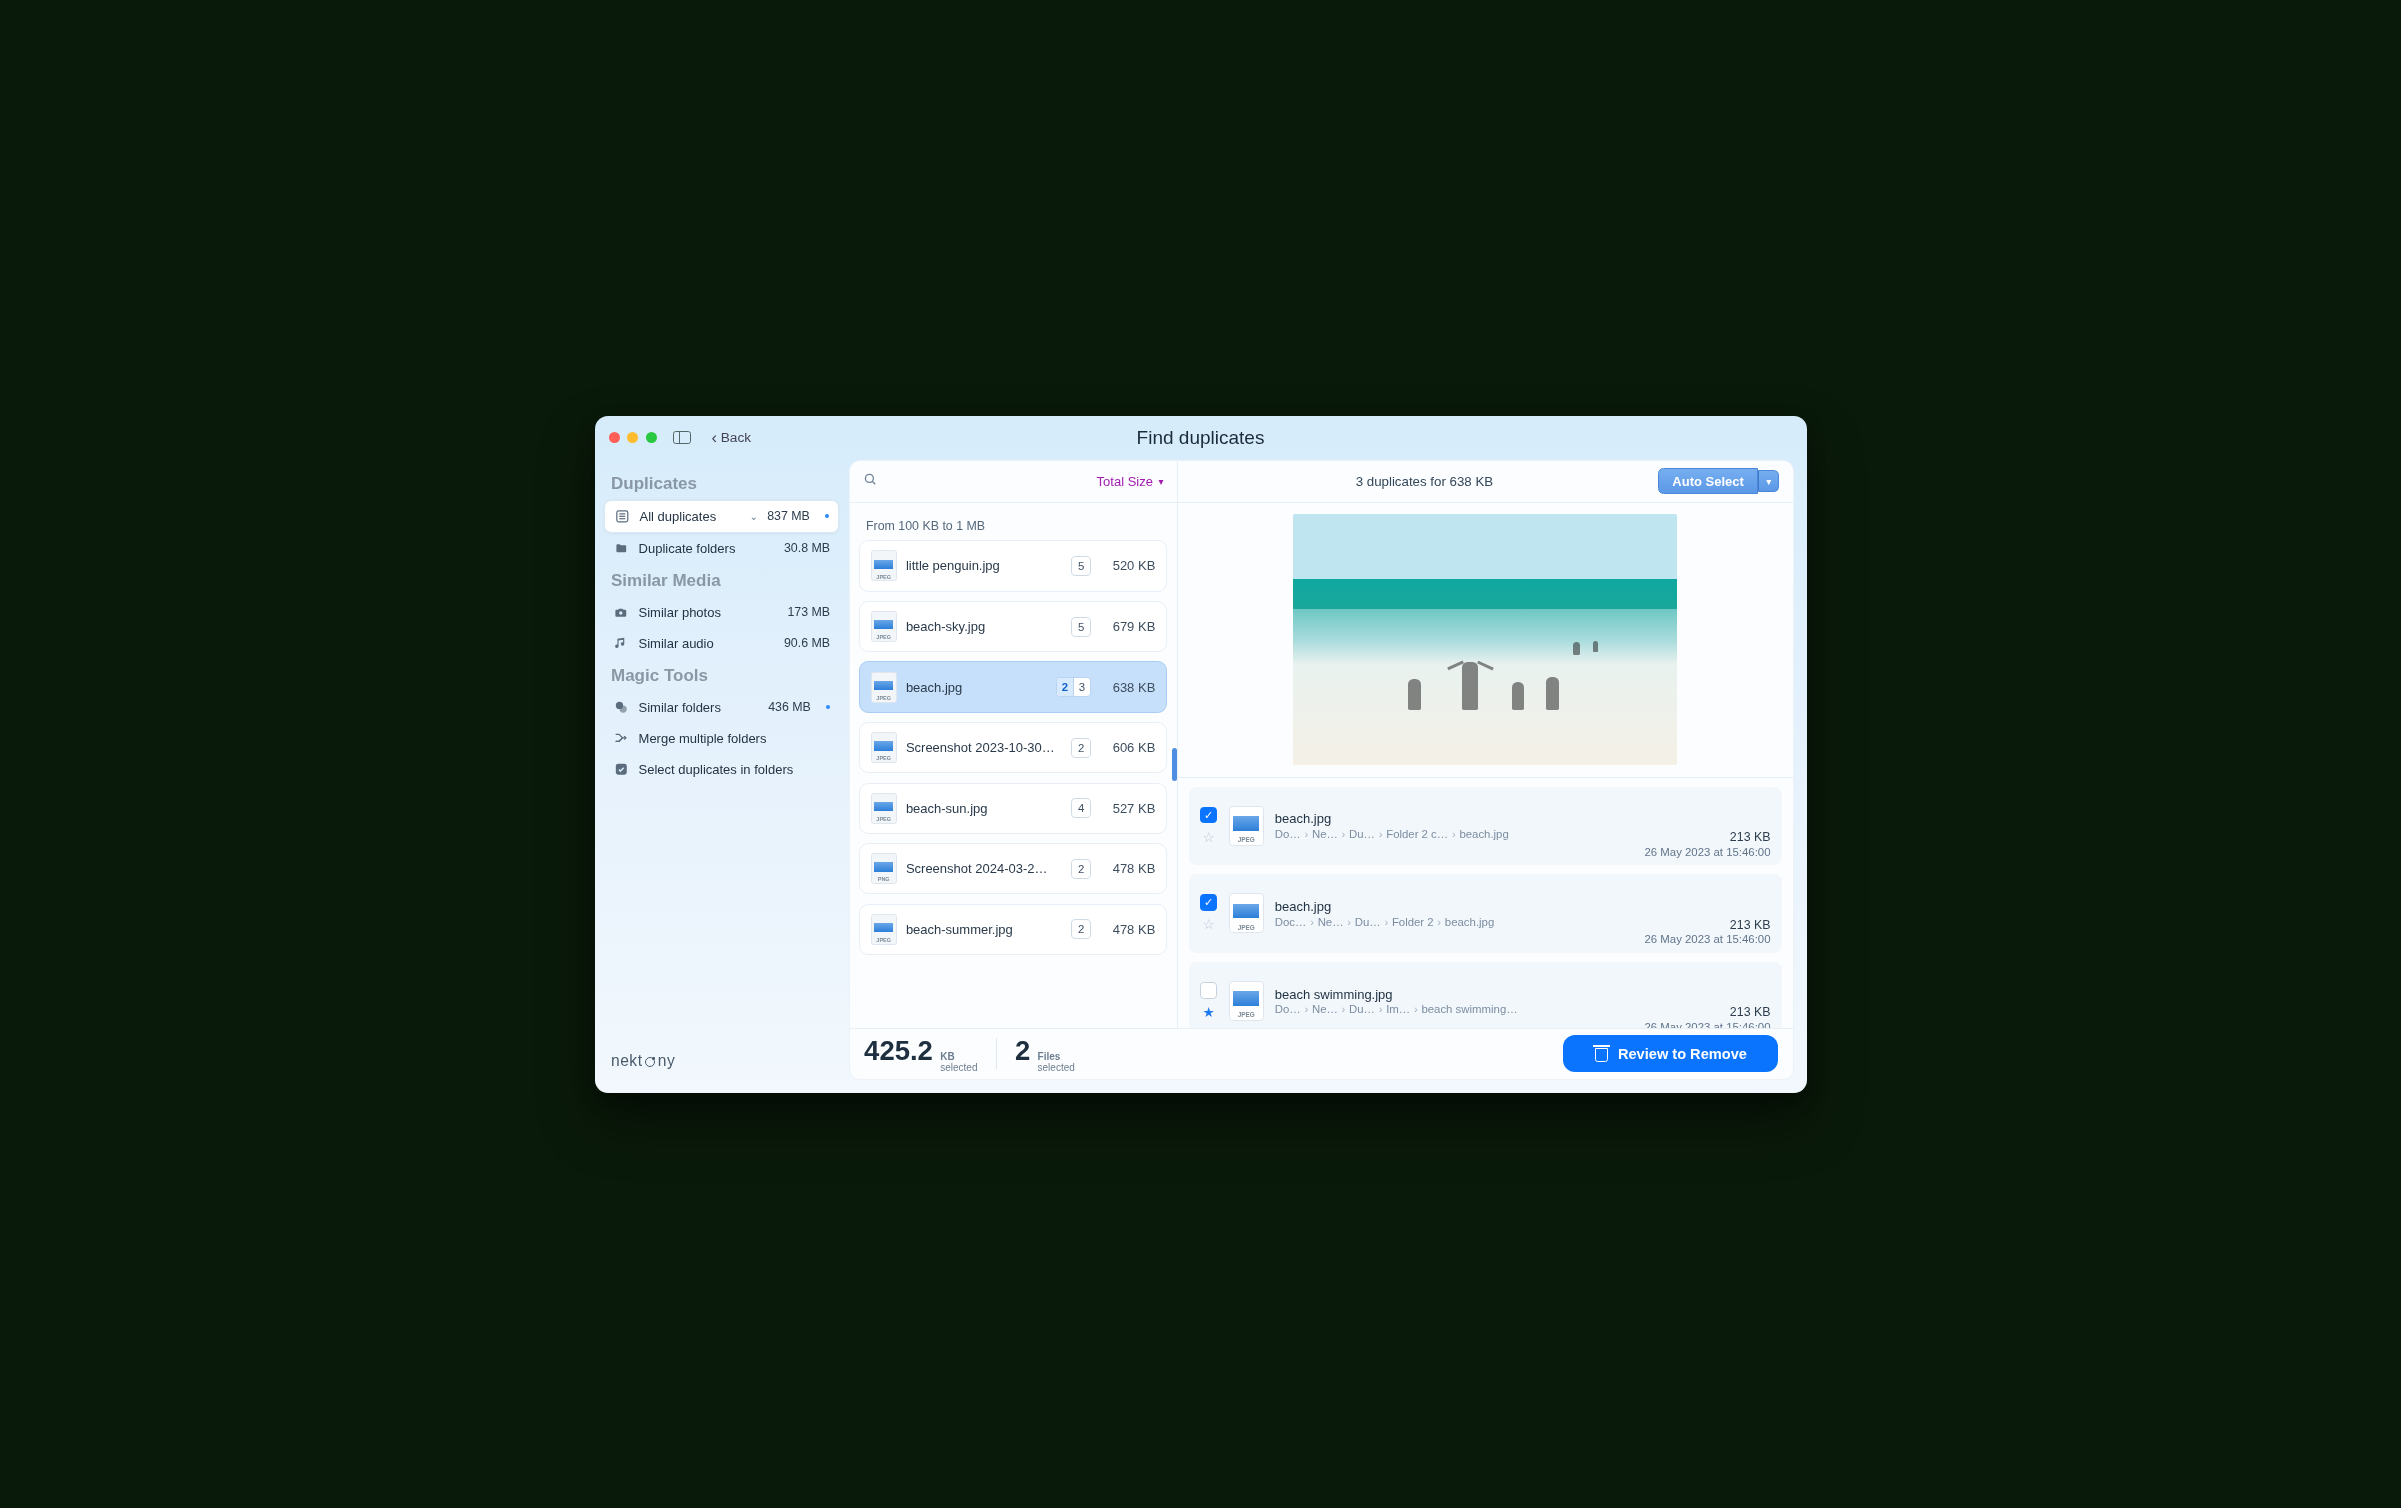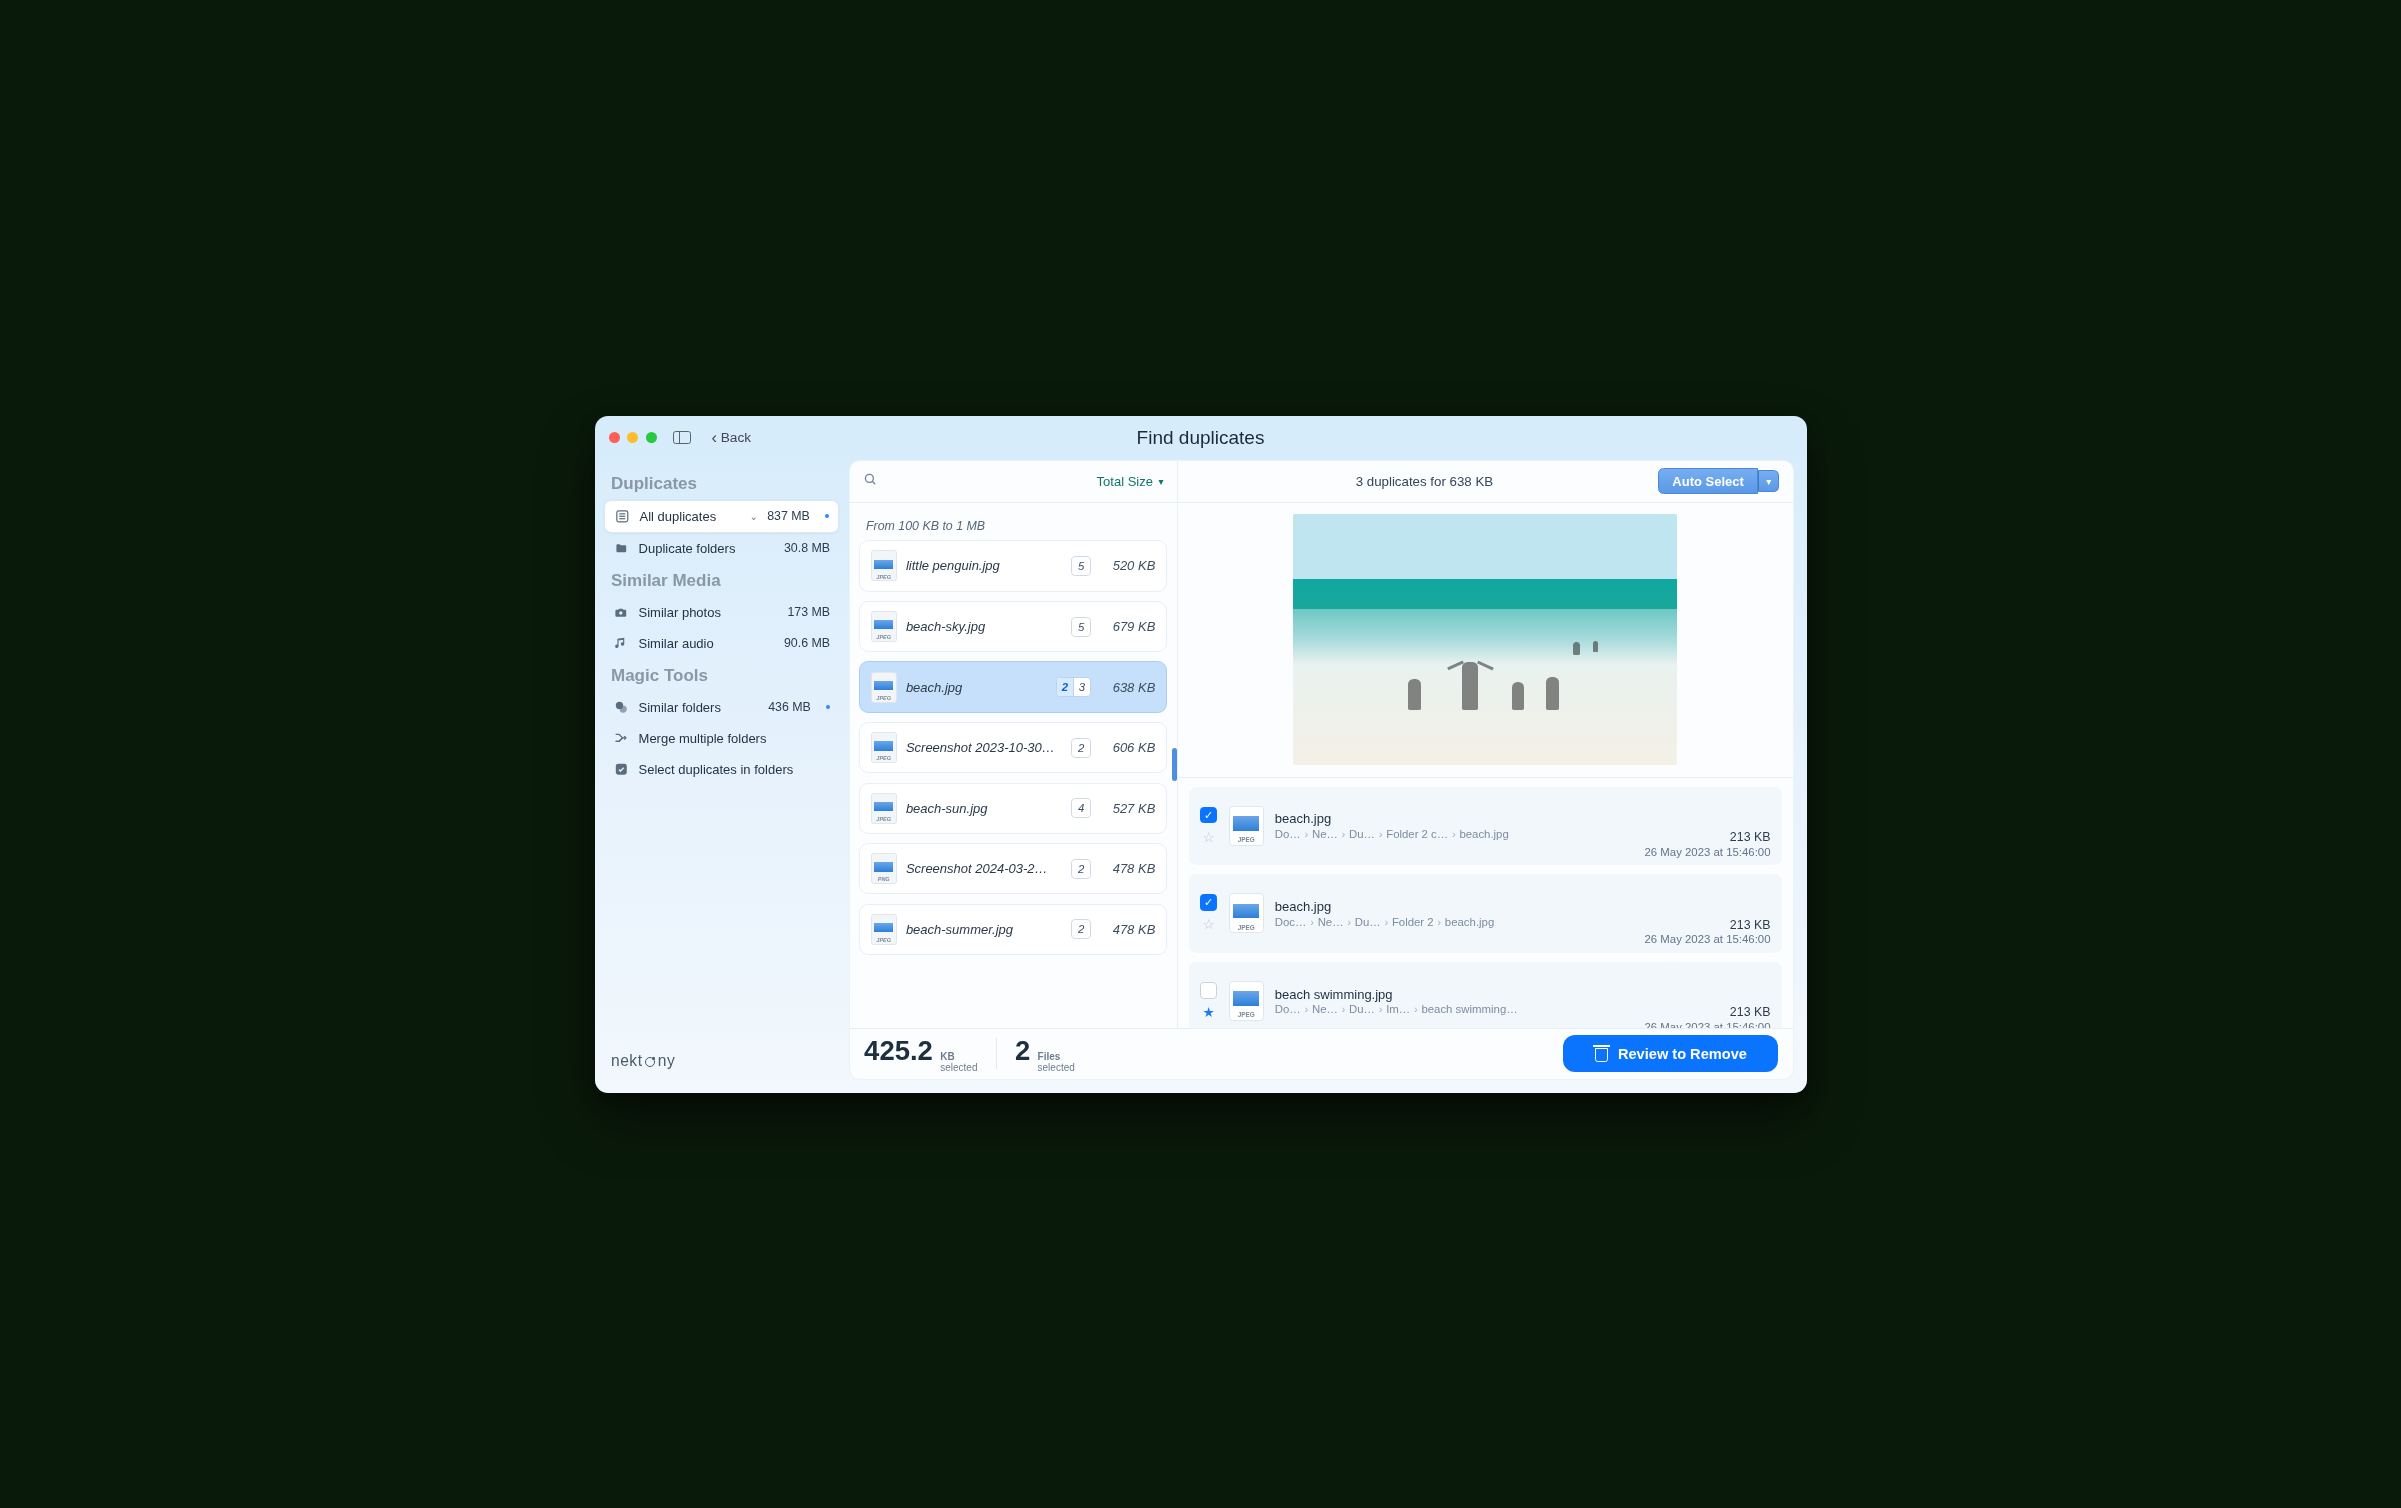--- a/index.html
+++ b/index.html
@@ -102,21 +102,21 @@
   .toolbar {
     height:42px; display:flex; align-items:center;
     border-bottom:0.9px solid #e6eef6;
   }
   .tb-left {
     width:328px; display:flex; align-items:center; justify-content:space-between;
     padding:0 13px; border-right:0.9px solid #e6eef6; height:100%;
   }
   .tb-search { color:#6f8498; }
   .tb-sort {
-    display:flex; align-items:center; gap:5.5px; color:#0f766e;
+    display:flex; align-items:center; gap:5.5px; color:#a21caf;
     font-size:13px; font-weight:500; cursor:pointer;
   }
   .tb-sort .chev { font-size:10px; }
   .tb-right {
     flex:1; display:flex; align-items:center; justify-content:space-between;
     padding:0 13px;
   }
   .summary-text { color:#33475b; font-size:13.3px; margin:0 auto; }
   .auto-select {
     display:flex; align-items:center;
@@ -130,21 +130,21 @@
     background:linear-gradient(180deg,#76aef0,#5b98e6);
     border:0.9px solid #4a87d8; border-left:0.9px solid #3d79cc;
     color:#fff; padding:4.6px 7.3px; border-radius:0 5.5px 5.5px 0; font-size:10px;
   }
 
   .columns { flex:1; display:flex; min-height:0; }
 
   
   .grouplist {
     width:328px; border-right:0.9px solid #e6eef6;
-    overflow-y:auto; padding: 7.3px 9.2px 0 9.2px; position:relative;font-style:italic;
+    overflow-y:auto; padding: 7.3px 9.2px 0 9.2px; position:relative;
   }
   .group-header {
     font-size:12.4px; color:#55687b; padding:9.2px 7.3px 7.3px 7.3px;
   }
   .file-row {
     display:flex; align-items:center; gap:9.2px;
     background:#fff; border:0.9px solid #e7eef6; border-radius:9.2px;
     padding:9.2px 11px; margin-bottom:9.2px; cursor:pointer;
   }
   .file-row.selected {

